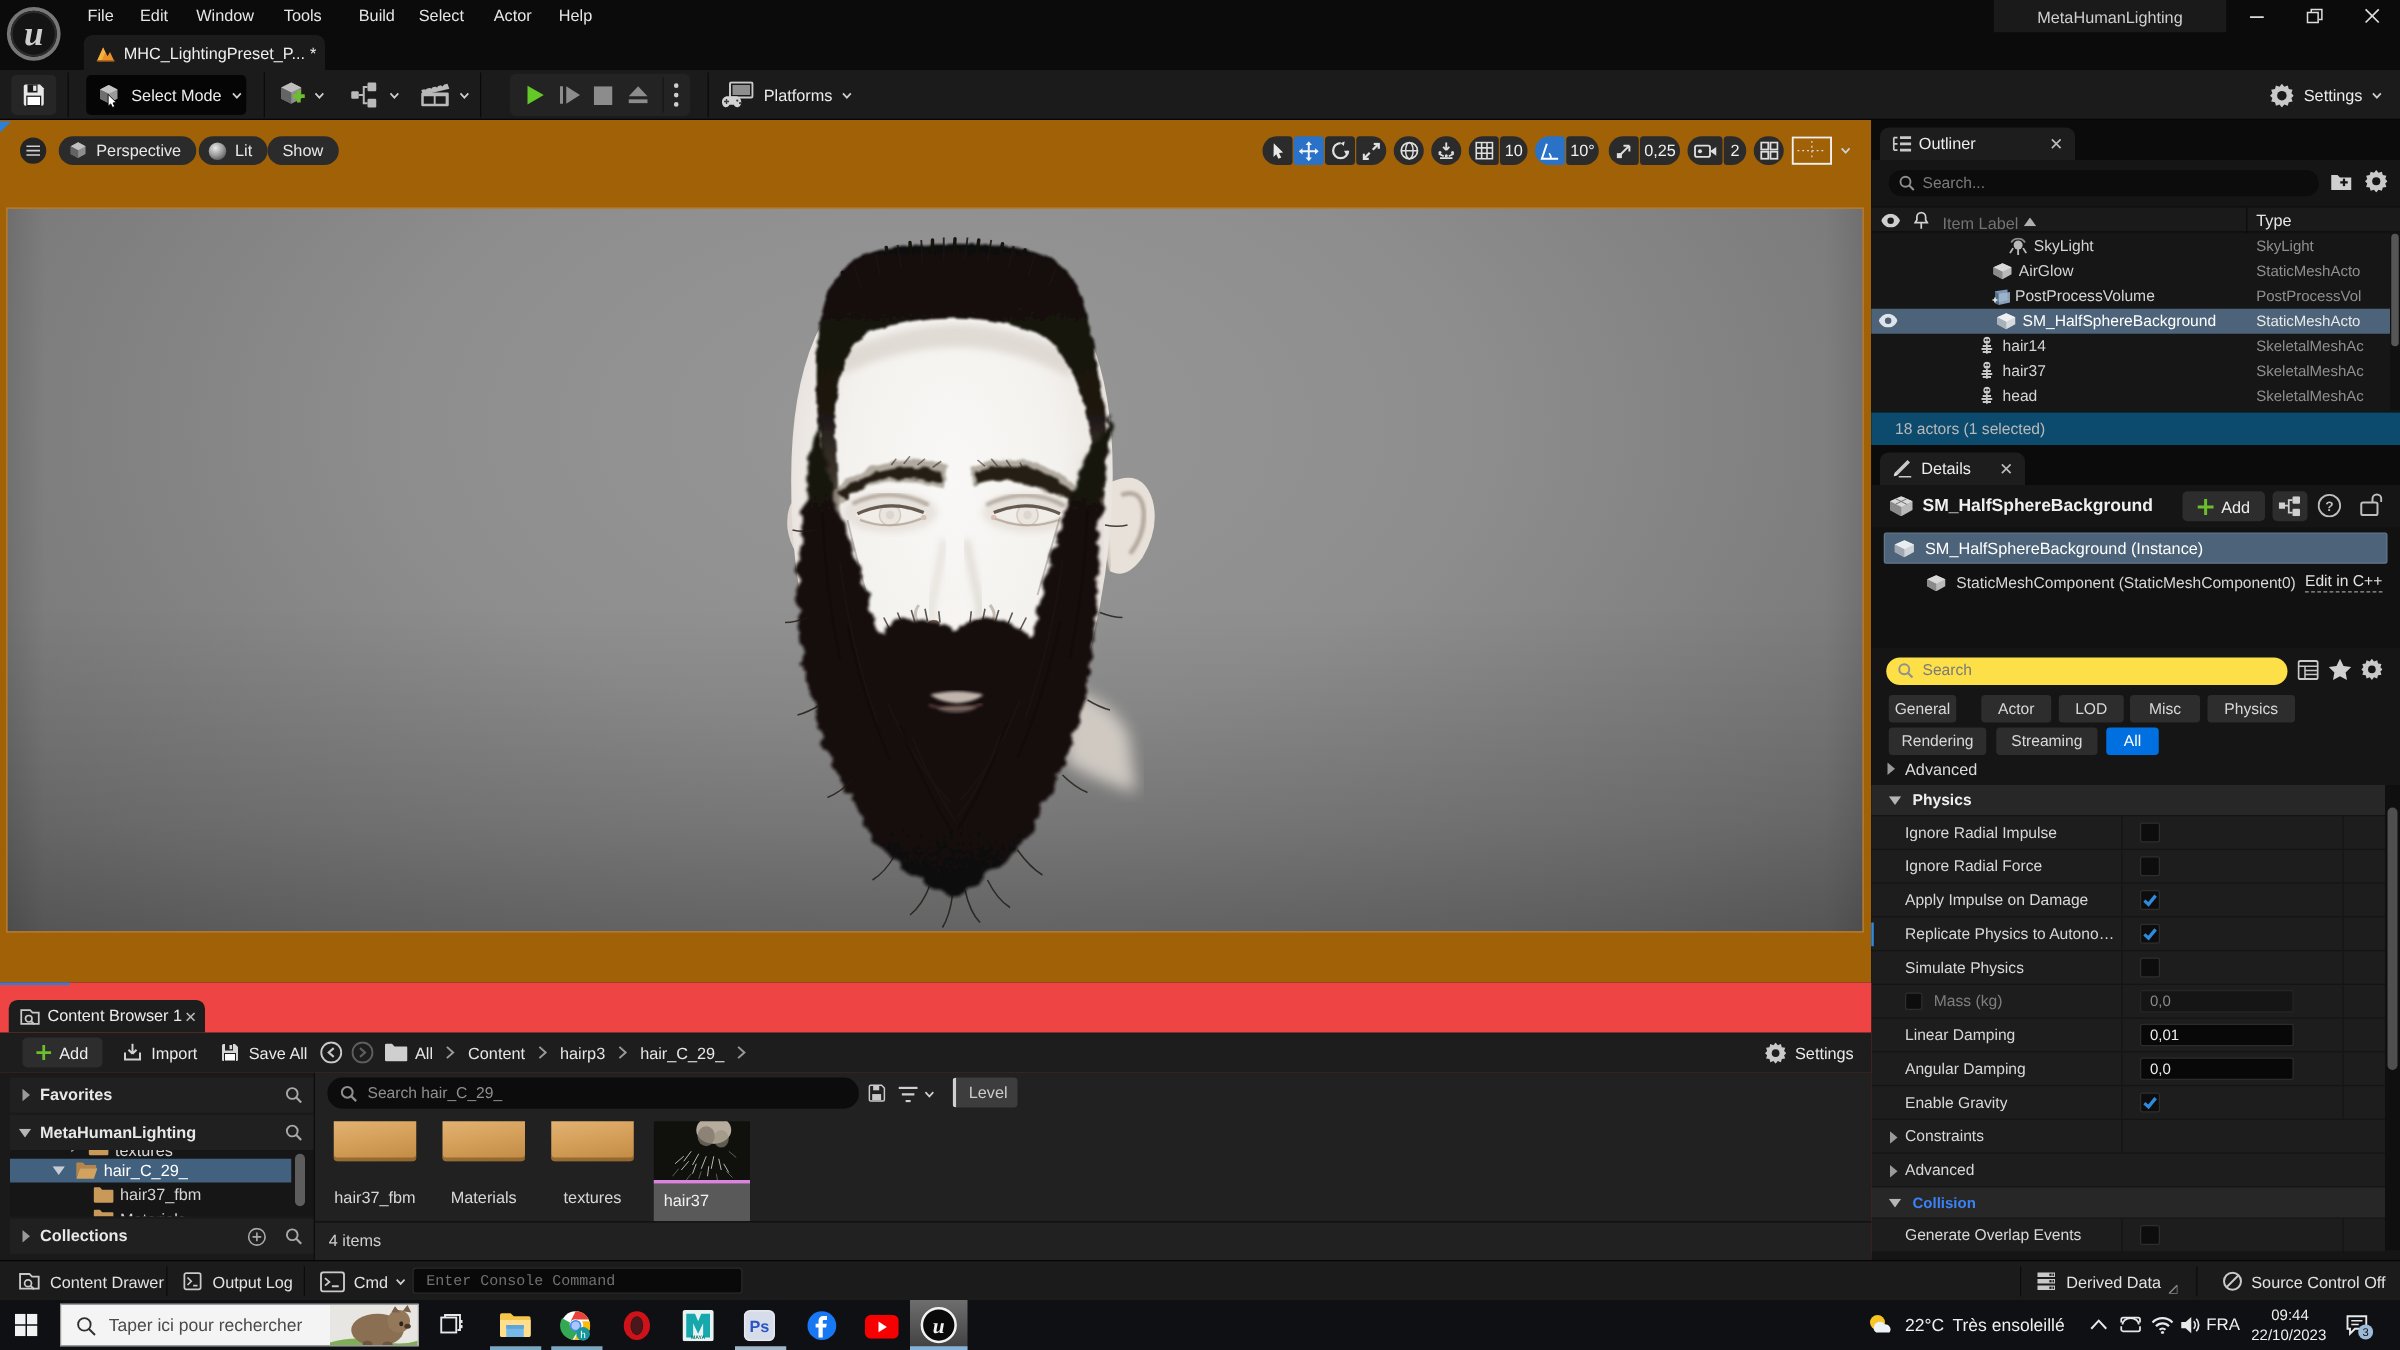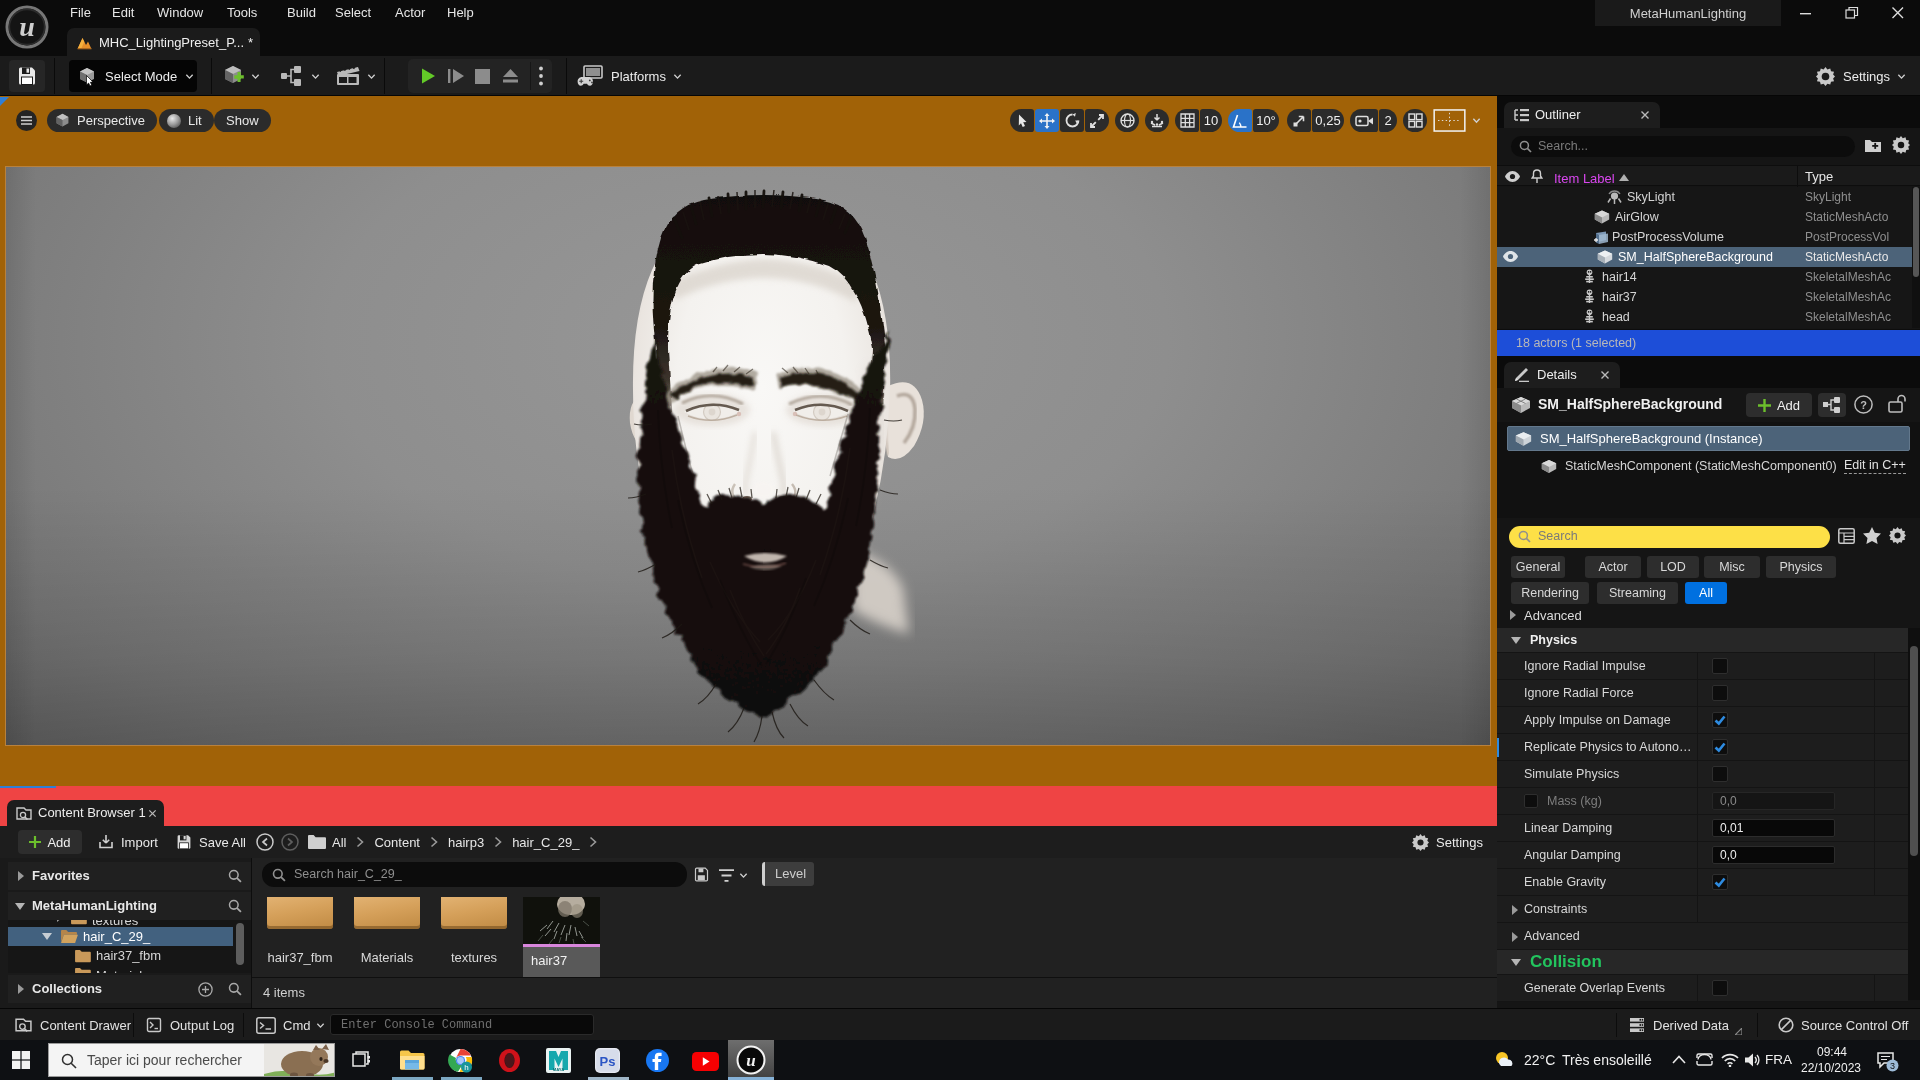--- a/index.html
+++ b/index.html
@@ -520,21 +520,21 @@
         </svg>
 
     <div class="abs" style="left:0;top:37px;width:423px;height:21px;background:#1a1a1a;border-top:1px solid #0d0d0d;border-bottom:1px solid #0d0d0d;">
       <svg class="abs" style="left:8px;top:5px;" width="15" height="11" viewBox="0 0 15 11">
             <path d="M7.5 0 C11.5 0 14 3.2 15 5.5 C14 7.8 11.5 11 7.5 11 C3.5 11 1 7.8 0 5.5 C1 3.2 3.5 0 7.5 0 Z" fill="#cfcfcf"></path>
             <circle cx="7.5" cy="5.5" r="2.6" fill="#1a1a1a"></circle>
           </svg>
       <svg class="abs" style="left:34px;top:3px;" width="12" height="15" viewBox="0 0 12 15">
             <path d="M6 1 C8 1 9.5 2.5 9.5 4.5 L9.5 7 L10.8 9 L1.2 9 L2.5 7 L2.5 4.5 C2.5 2.5 4 1 6 1 Z M6 9 V14" stroke="#cfcfcf" stroke-width="1.4" fill="none"></path>
           </svg>
-      <span class="abs" style="left:57px;top:5px;font-size:13px;color:#d946ef;">Item Label</span>
+      <span class="abs" style="left:57px;top:5px;font-size:13px;color:#737373;">Item Label</span>
       <svg class="abs" style="left:122px;top:8px;" width="10" height="7" viewBox="0 0 10 7">
             <path d="M5 0 L10 7 L0 7 Z" fill="#b0b0b0"></path>
           </svg>
       <span class="abs" style="left:308px;top:3px;font-size:13px;color:#e6e6e6;">Type</span>
       <div class="abs" style="left:300px;top:0;width:1px;height:21px;background:#0d0d0d;"></div>
     </div>
 
     <div class="abs" id="olrows" style="left:0;top:59px;width:423px;height:141px;background:#161616;">
       <div class="olrow">
         <svg class="abs" style="left:110px;top:3px;" width="15" height="15" viewBox="0 0 15 15">
@@ -614,21 +614,21 @@
               <path d="M6.5 6 V14" stroke="#c9c9c9" stroke-width="1.4"></path>
             </svg>
         <span class="olname" style="left:105px;">head</span>
             <span class="oltype">SkeletalMeshAc</span>
       </div>
       <div class="abs" style="left:415px;top:0px;width:8px;height:141px;background:#101010;">
             <div class="abs" style="left:1px;top:0px;width:6px;height:90px;background:#565656;border-radius:3px;"></div>
           </div>
     </div>
 
-    <div class="abs" style="left:0;top:201px;width:423px;height:27px;background:#1d4ed8;border-top:1px solid #0d0d0d;">
+    <div class="abs" style="left:0;top:201px;width:423px;height:27px;background:#0c4a6e;border-top:1px solid #0d0d0d;">
       <span class="abs" style="left:19px;top:6px;font-size:12.5px;color:#b8b8b8;">18 actors (1 selected)</span>
     </div>
   </div>
 
   <div class="abs" style="left:7px;top:266px;width:116px;height:26px;background:#1d1d1d;border-radius:7px 7px 0 0;">
     <svg class="abs" style="left:10px;top:6px;" width="16" height="14" viewBox="0 0 16 14">
           <path d="M1 13 L4 12 L14 2 L12 0 L2 10 Z" fill="#c9c9c9"></path>
           <path d="M1 13 L2 10 L4 12 Z" fill="#e5e5e5"></path>
           <path d="M5 13.5 H15" stroke="#c9c9c9" stroke-width="1.6"></path>
         </svg>
@@ -808,21 +808,21 @@
       <div class="prow">
             <svg class="abs" style="left:14px;top:9px;" width="8" height="10" viewBox="0 0 8 10">
               <path d="M1 0 L7 5 L1 10 Z" fill="#9a9a9a"></path>
             </svg>
             <span class="plabel">Advanced</span>
           </div>
       <div class="phead row">
             <svg style="margin-left:14px;" width="10" height="7" viewBox="0 0 10 7">
               <path d="M0 0 H10 L5 7 Z" fill="#b5b5b5"></path>
             </svg>
-            <span style="margin-left:9px;font-size:17px;font-weight:bold;color:#22c55e;">Collision</span>
+            <span style="margin-left:9px;font-size:12px;font-weight:bold;color:#3b82f6;">Collision</span>
           </div>
       <div class="prow">
             <span class="plabel">Generate Overlap Events</span>
             <div class="cb"></div>
             <div class="pdiv"></div>
             <div class="pdiv2"></div>
           </div>
     </div>
 
     <div class="abs" style="left:411px;top:240px;width:12px;height:372px;background:#0f0f0f;">

